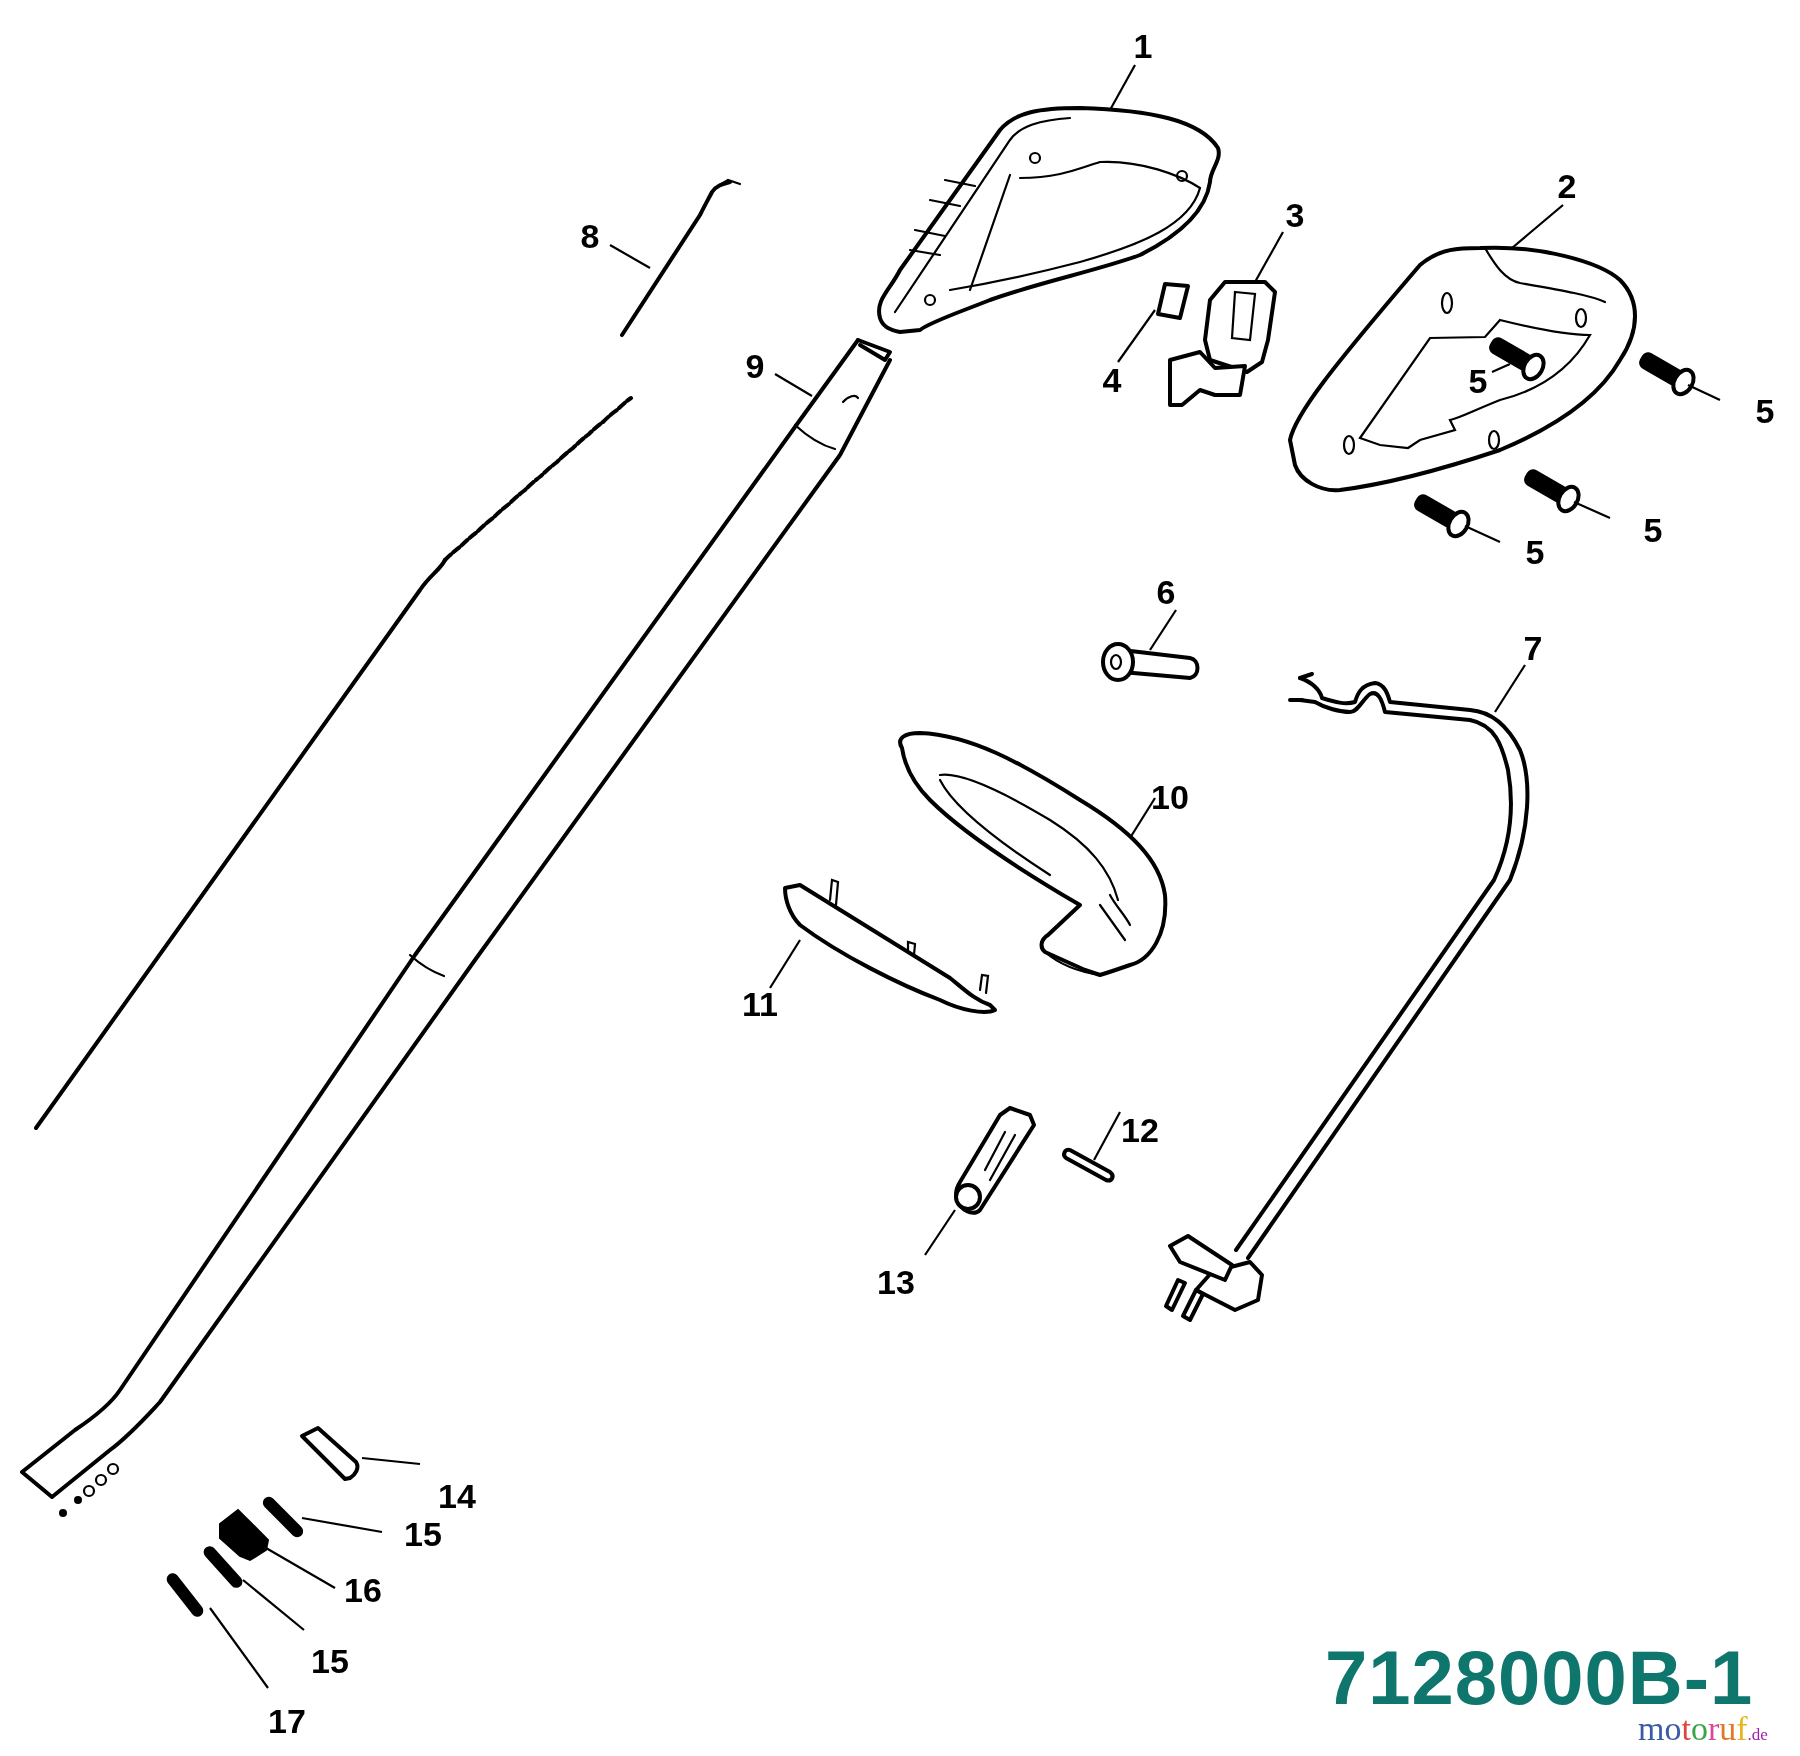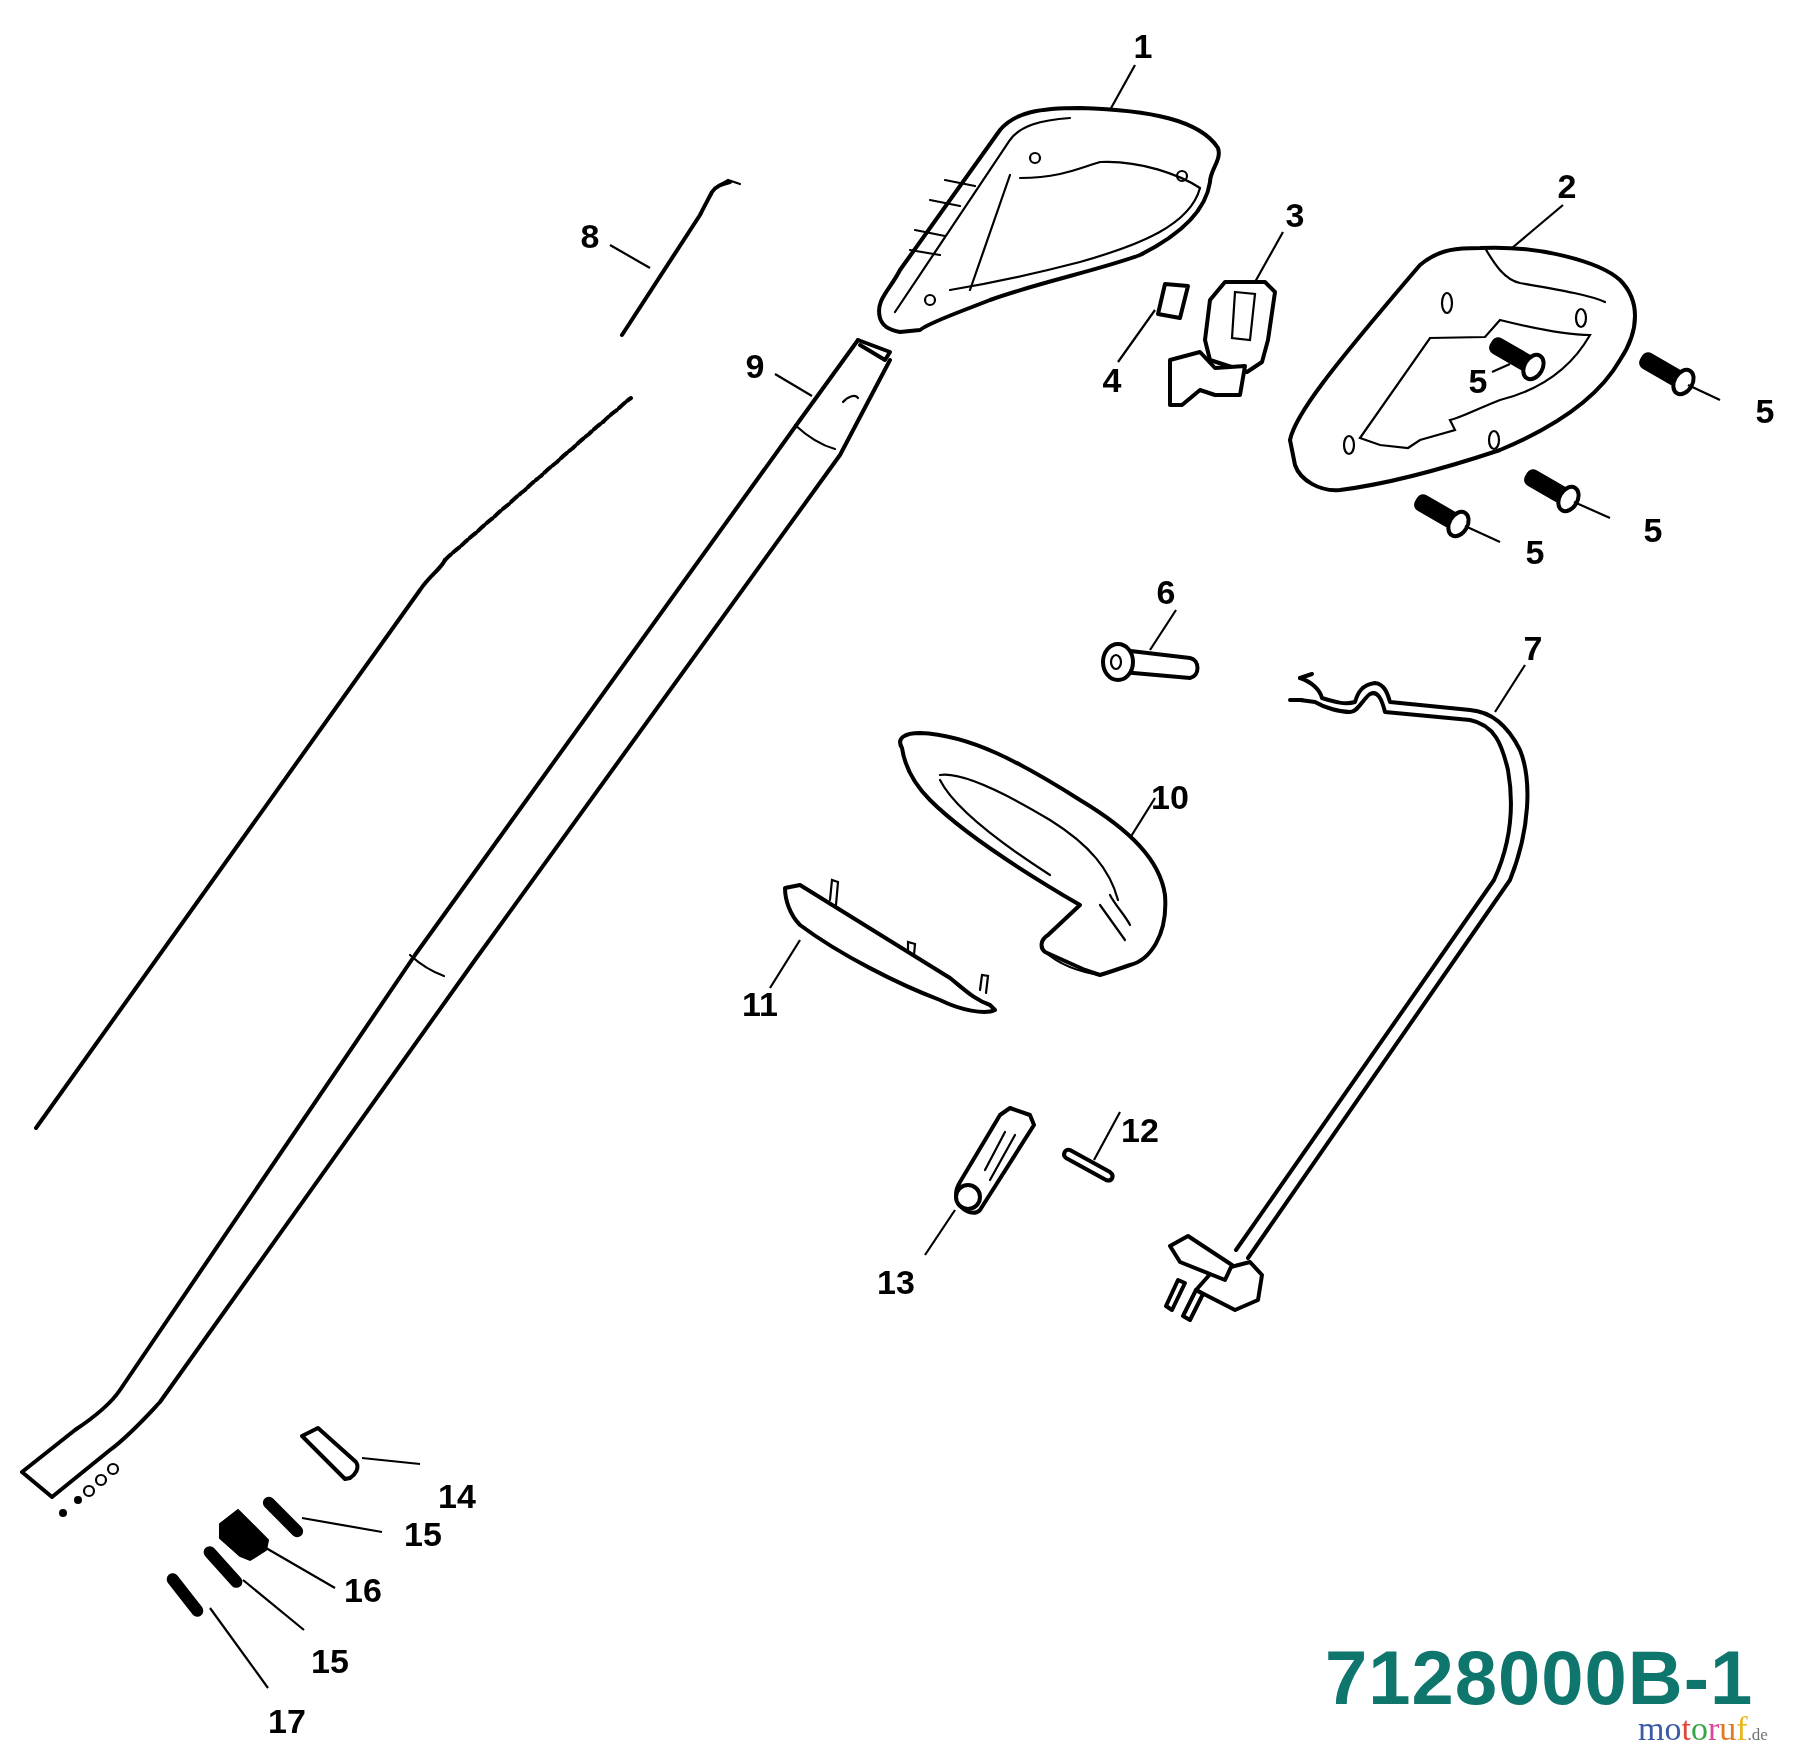--- a/index.html
+++ b/index.html
@@ -1,21 +1,21 @@
 <!DOCTYPE html>
 <html><head>
 <meta charset="utf-8">
 <style>
   html, body { margin: 0; padding: 0; background: #ffffff; }
   body { width: 1800px; height: 1756px; position: relative; overflow: hidden; font-family: "Liberation Sans", sans-serif; }
   #diagram { position: absolute; left: 0; top: 0; width: 1800px; height: 1756px; }
   .part-label { position: absolute; font-family: "Liberation Sans", sans-serif; font-weight: bold; font-size: 34px; color: #000; line-height: 1; transform: translate(-50%, -50%); white-space: nowrap; }
   .diagram-id { position: absolute; left: 1325px; top: 1640px; font-family: "Liberation Sans", sans-serif; font-weight: bold; font-size: 76px; color: #0f766e; letter-spacing: 1px; line-height: 1; }
   .watermark { position: absolute; left: 1638px; top: 1712px; font-family: "Liberation Serif", serif; font-size: 34px; line-height: 1; white-space: nowrap; }
-  .watermark .suffix { font-size: 17px; color: #737373; }
+  .watermark .suffix { font-size: 17px; color: #a21caf; }
   svg .ln { fill: none; stroke: #000; stroke-width: 4; stroke-linejoin: round; stroke-linecap: round; }
   svg .thin { fill: none; stroke: #000; stroke-width: 2.2; stroke-linecap: round; }
   svg .leader { fill: none; stroke: #000; stroke-width: 2.2; }
   svg .fillw { fill: #fff; stroke: #000; stroke-width: 4; stroke-linejoin: round; }
   svg .fillb { fill: #000; stroke: #000; stroke-width: 2; }
 </style>
 </head>
 <body>
 
 <svg id="diagram" viewBox="0 0 1800 1756" xmlns="http://www.w3.org/2000/svg">

